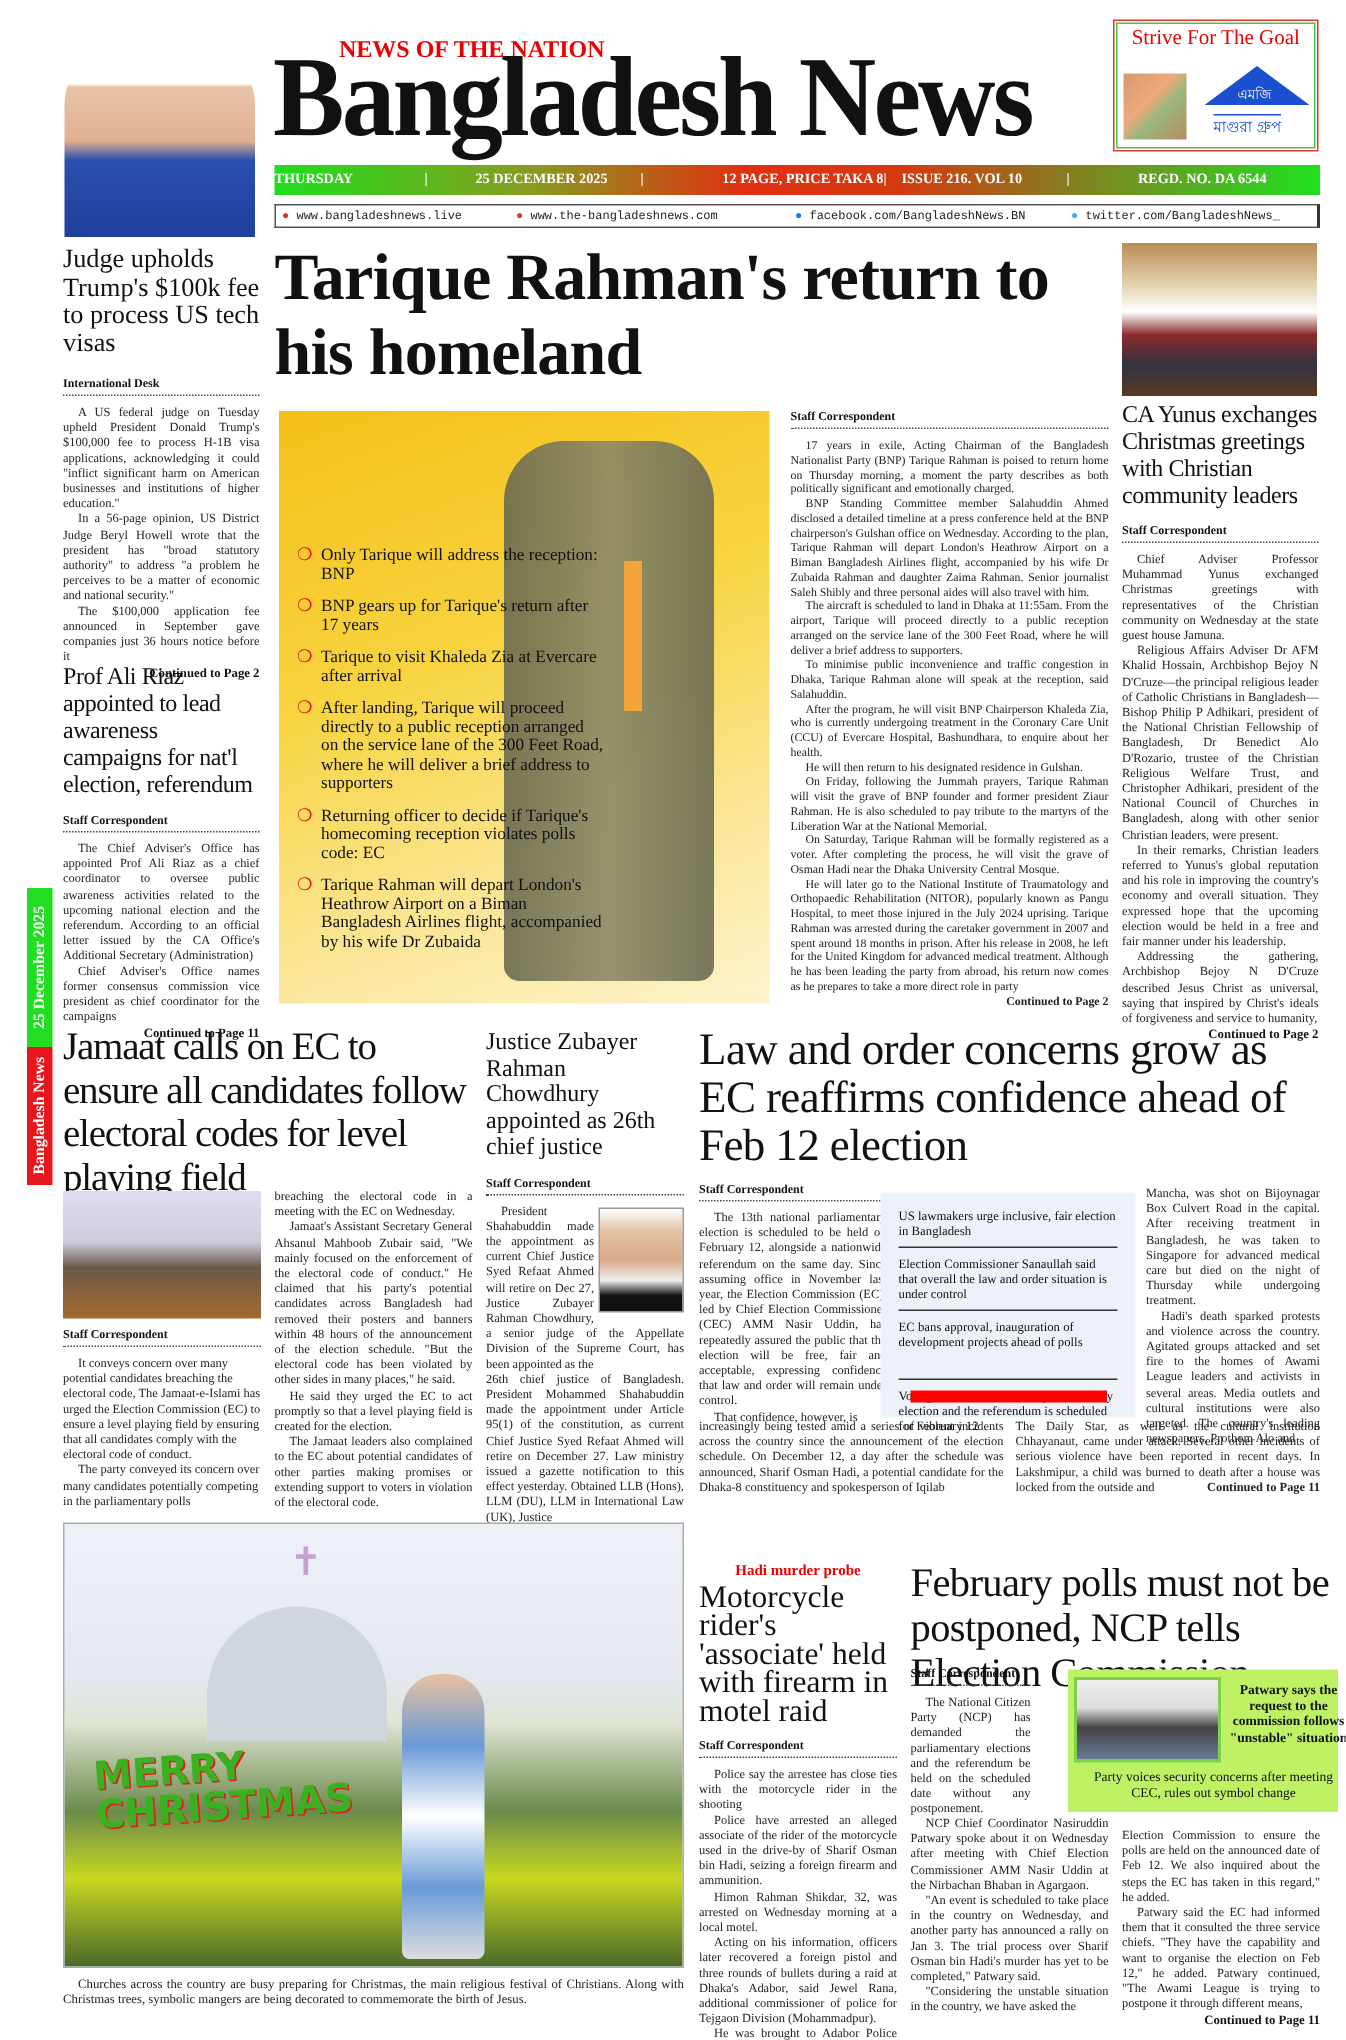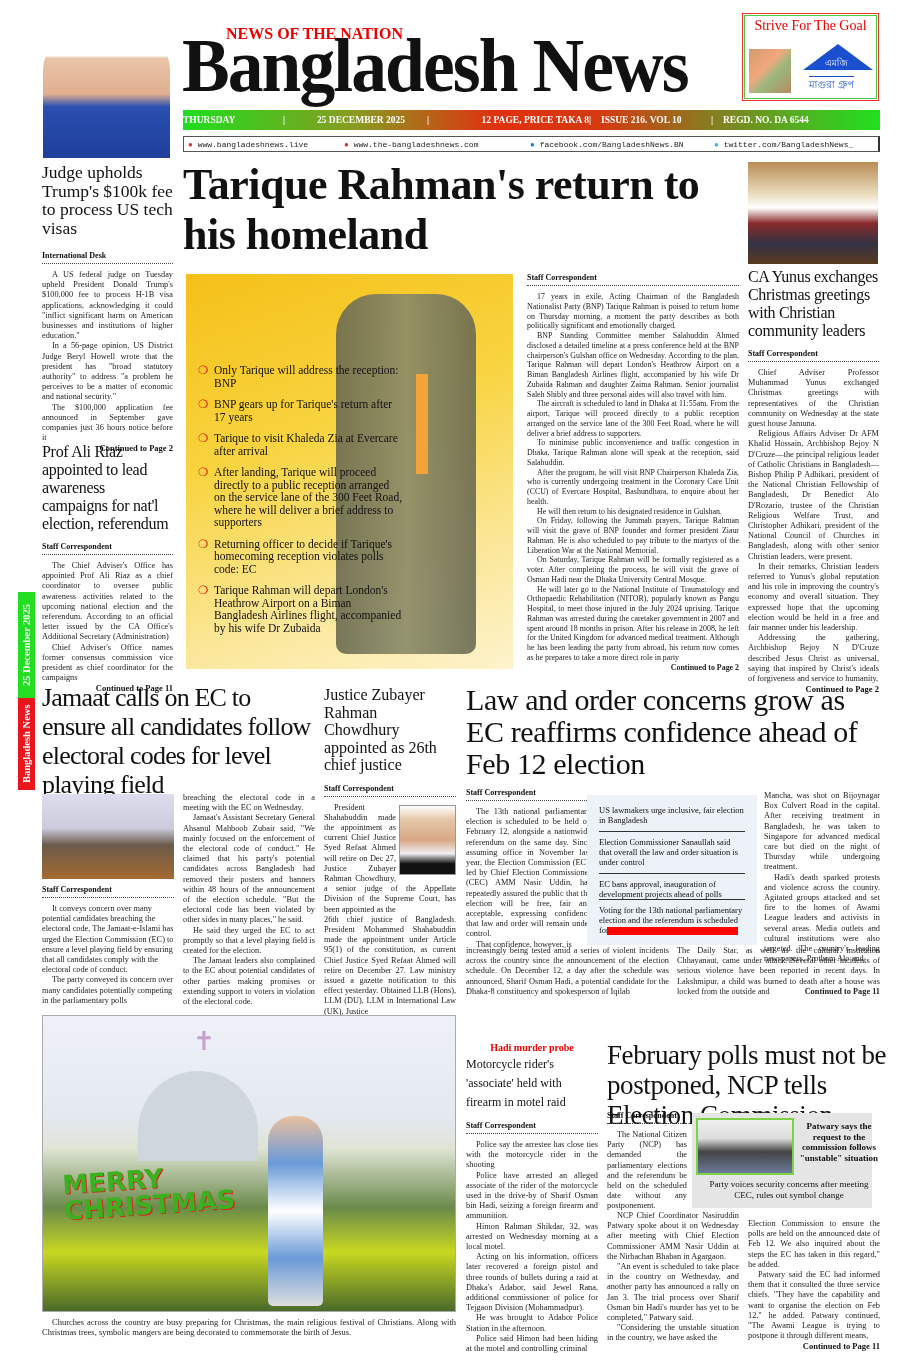--- a/index.html
+++ b/index.html
@@ -29,21 +29,21 @@
 
 <div class="abs" style="left:183px;top:110px;width:697px;height:20px;background:linear-gradient(90deg,#1ede1e 0%,#8a9a20 25%,#e03010 45%,#d43a10 60%,#8a7a20 75%,#20e020 100%);display:flex;align-items:center;font-family:'Liberation Serif',serif;font-weight:bold;font-size:9.5px;color:#fff">
   <span style="width:100px;text-align:left">THURSDAY</span>
     <span style="width:12px">|</span>
   <span style="width:132px;text-align:center">25  DECEMBER 2025</span>
     <span style="width:12px">|</span>
   <span style="width:150px;text-align:right">12  PAGE, PRICE TAKA  8</span>
     <span style="width:12px">|</span>
   <span style="width:110px;text-align:left">ISSUE 216. VOL 10</span>
     <span style="width:12px">|</span>
-  <span style="flex:1;text-align:left">REGD. NO. DA 6544</span>
+  <span style="flex:1;text-align:center">REGD. NO. DA 6544</span>
 </div>
 <div class="abs" style="left:183px;top:136px;width:697px;height:16px;border:1px solid #555;border-right:2px solid #333;display:flex;align-items:center;font-family:Liberation Mono, monospace;font-size:8px;color:#222">
   <span style="width:160px;padding-left:4px"><span style="color:#d33">●</span> <span>www.bangladeshnews.live</span></span>
   <span style="width:186px"><span style="color:#d33">●</span> <span>www.the-bangladeshnews.com</span></span>
   <span style="width:184px"><span style="color:#1877f2">●</span> <span>facebook.com/BangladeshNews.BN</span></span>
   <span><span style="color:#3ab0e8">●</span> <span>twitter.com/BangladeshNews_</span></span>
 </div>
 
 <div class="abs" style="left:18px;top:592px;width:17px;height:106px;background:#22dd22;color:#fff;font-family:'Liberation Serif',serif;font-weight:bold;font-size:10.5px;writing-mode:vertical-rl;transform:rotate(180deg);text-align:center;line-height:17px">25 December 2025</div>
 <div class="abs" style="left:18px;top:698px;width:17px;height:92px;background:#e8161c;color:#fff;font-family:'Liberation Serif',serif;font-weight:bold;font-size:10.5px;writing-mode:vertical-rl;transform:rotate(180deg);text-align:center;line-height:17px">Bangladesh News</div>
@@ -141,21 +141,21 @@
 <div class="abs" style="left:466px;top:788px;width:125px">
   <div class="byline">Staff Correspondent</div>
   <div class="body-txt">
       <p>The 13th national parliamentary election is scheduled to be held on February 12, alongside a nationwide referendum on the same day. Since assuming office in November last year, the Election Commission (EC), led by Chief Election Commissioner (CEC) AMM Nasir Uddin, has repeatedly assured the public that the election will be free, fair and acceptable, expressing confidence that law and order will remain under control.</p>
       <p>That confidence, however, is</p>
     </div>
 </div>
 <div class="abs" style="left:587px;top:795px;width:170px;height:150px;background:#edf1f8;padding:8px 12px 0 12px;font-family:'Liberation Serif',serif;font-size:8.5px;line-height:10px">
   <div style="padding:2px 0 6px;border-bottom:1.5px solid #333">US lawmakers urge inclusive, fair election in Bangladesh</div>
   <div style="padding:5px 0 6px;border-bottom:1.5px solid #333">Election Commissioner Sanaullah said that overall the law and order situation is under control</div>
-  <div style="padding:5px 0 0;border-bottom:1.5px solid #333">EC bans approval, inauguration of development projects ahead of polls</div>
+  <div style="padding:5px 0 20px;border-bottom:1.5px solid #333">EC bans approval, inauguration of development projects ahead of polls</div>
   <div style="padding:5px 0 6px">Voting for the 13th national parliamentary election and the referendum is scheduled for February 12</div>
   <div style="position:absolute;left:20px;bottom:10px;width:131px;height:8px;background:#f00"></div>
 </div>
 <div class="abs body-txt" style="left:764px;top:791px;width:116px">
     <p style="text-indent:0">Mancha, was shot on Bijoynagar Box Culvert Road in the capital. After receiving treatment in Bangladesh, he was taken to Singapore for advanced medical care but died on the night of Thursday while undergoing treatment.</p>
     <p>Hadi's death sparked protests and violence across the country. Agitated groups attacked and set fire to the homes of Awami League leaders and activists in several areas. Media outlets and cultural institutions were also targeted. The country's leading newspapers, Prothom Alo and</p>
   </div>
 <div class="abs body-txt" style="left:466px;top:946px;width:203px">
     <p style="text-indent:0">increasingly being tested amid a series of violent incidents across the country since the announcement of the election schedule. On December 12, a day after the schedule was announced, Sharif Osman Hadi, a potential candidate for the Dhaka-8 constituency and spokesperson of Iqilab</p>
   </div>
@@ -166,41 +166,41 @@
 <div class="abs photo" style="left:42px;top:1015px;width:414px;height:297px;background:linear-gradient(180deg,#eef2f8 0%,#e4e8ef 35%,#dfe4d4 45%,#6a8a4a 65%,#c8d820 80%,#4a6a2a 100%);border:1px solid #aaa">
   <div style="position:absolute;left:95px;top:55px;width:120px;height:90px;background:#cfd6de;border-radius:60px 60px 0 0"></div>
   <div style="position:absolute;left:150px;top:10px;color:#c8a0d0;font-size:26px">✝</div>
   <div style="position:absolute;left:225px;top:100px;width:55px;height:190px;background:linear-gradient(180deg,#e8c0a0 0%,#6a9ad8 25%,#fff 50%,#6a9ad8 75%,#ddd 100%);border-radius:25px 25px 5px 5px"></div>
   <div style="position:absolute;left:20px;top:150px;width:170px;font-family:'DejaVu Sans',sans-serif;font-weight:bold;font-size:26px;line-height:26px;color:#3bb020;text-shadow:1px 1px 0 #e02020;transform:rotate(-4deg)">MERRY CHRISTMAS</div>
 </div>
 <div class="abs body-txt" style="left:42px;top:1317px;width:414px;font-size:8.5px;text-indent:10px">Churches across the country are busy preparing for Christmas, the main religious festival of Christians. Along with Christmas trees, symbolic mangers are being decorated to commemorate the birth of Jesus.</div>
 
 <div class="abs" style="left:466px;top:1042px;width:132px">
   <div style="font-family:'Liberation Serif',serif;font-weight:bold;color:#e00;font-size:10px;text-align:center;margin-bottom:2px">Hadi murder probe</div>
-  <h2 class="serifh" style="font-weight:normal;font-size:12px;line-height:19px;margin-bottom:9px">Motorcycle rider's 'associate' held with firearm in motel raid</h2>
+  <h2 class="serifh" style="font-weight:normal;font-size:21px;line-height:19px;margin-bottom:9px">Motorcycle rider's 'associate' held with firearm in motel raid</h2>
   <div class="byline">Staff Correspondent</div>
   <div class="body-txt">
     <p>Police say the arrestee has close ties with the motorcycle rider in the shooting</p>
       <p>Police have arrested an alleged associate of the rider of the motorcycle used in the drive-by of Sharif Osman bin Hadi, seizing a foreign firearm and ammunition.</p>
       <p>Himon Rahman Shikdar, 32, was arrested on Wednesday morning at a local motel.</p>
       <p>Acting on his information, officers later recovered a foreign pistol and three rounds of bullets during a raid at Dhaka's Adabor, said Jewel Rana, additional commissioner of police for Tejgaon Division (Mohammadpur).</p>
       <p>He was brought to Adabor Police Station in the afternoon.</p>
       <p>Police said Himon had been hiding at the motel and controlling criminal</p>
   </div>
 
 </div>
 
 <h2 class="abs serifh" style="left:607px;top:1040px;width:280px;font-weight:normal;font-size:27px;line-height:30px;letter-spacing:-0.4px">February polls must not be postponed, NCP tells Election Commission</h2>
 <div class="abs" style="left:607px;top:1111px;width:80px">
   <div class="byline">Staff Correspondent</div>
   <div class="body-txt">
       <p>The National Citizen Party (NCP) has demanded the parliamentary elections and the referendum be held on the scheduled date without any postponement.</p>
     </div>
 </div>
-<div class="abs" style="left:692px;top:1113px;width:180px;height:95px;background:#e5e5e5">
+<div class="abs" style="left:712px;top:1113px;width:180px;height:95px;background:#bef264">
   <div style="position:absolute;left:4px;top:5px;width:98px;height:57px;border:2px solid #7cd34a;background:linear-gradient(180deg,#eee 0%,#ddd 35%,#444 60%,#6a7a9a 100%)"></div>
   <div style="position:absolute;left:106px;top:8px;width:82px;font-family:'Liberation Serif',serif;font-weight:bold;font-size:9px;line-height:10.5px;text-align:center">Patwary says the request to the commission follows "unstable" situation</div>
   <div style="position:absolute;left:8px;top:66px;width:178px;font-family:'Liberation Serif',serif;font-size:9px;line-height:10.5px;text-align:center">Party voices security concerns after meeting CEC, rules out symbol change</div>
 </div>
 <div class="abs body-txt" style="left:607px;top:1211px;width:132px">
     <p>NCP Chief Coordinator Nasiruddin Patwary spoke about it on Wednesday after meeting with Chief Election Commissioner AMM Nasir Uddin at the Nirbachan Bhaban in Agargaon.</p>
     <p>"An event is scheduled to take place in the country on Wednesday, and another party has announced a rally on Jan 3. The trial process over Sharif Osman bin Hadi's murder has yet to be completed," Patwary said.</p>
     <p>"Considering the unstable situation in the country, we have asked the</p>
   </div>
 <div class="abs" style="left:748px;top:1219px;width:132px">

